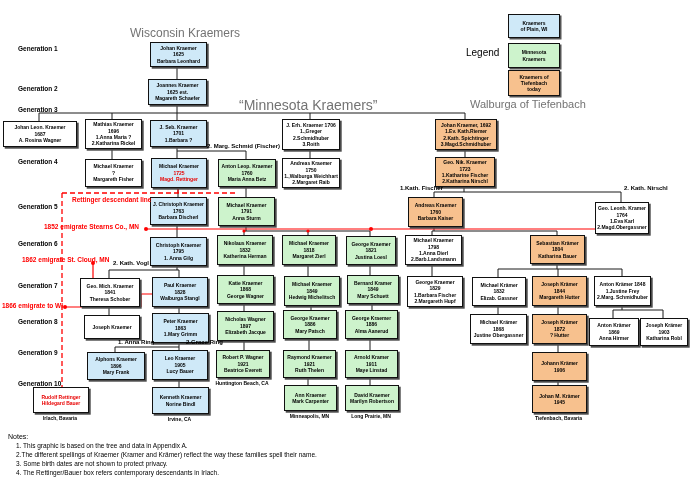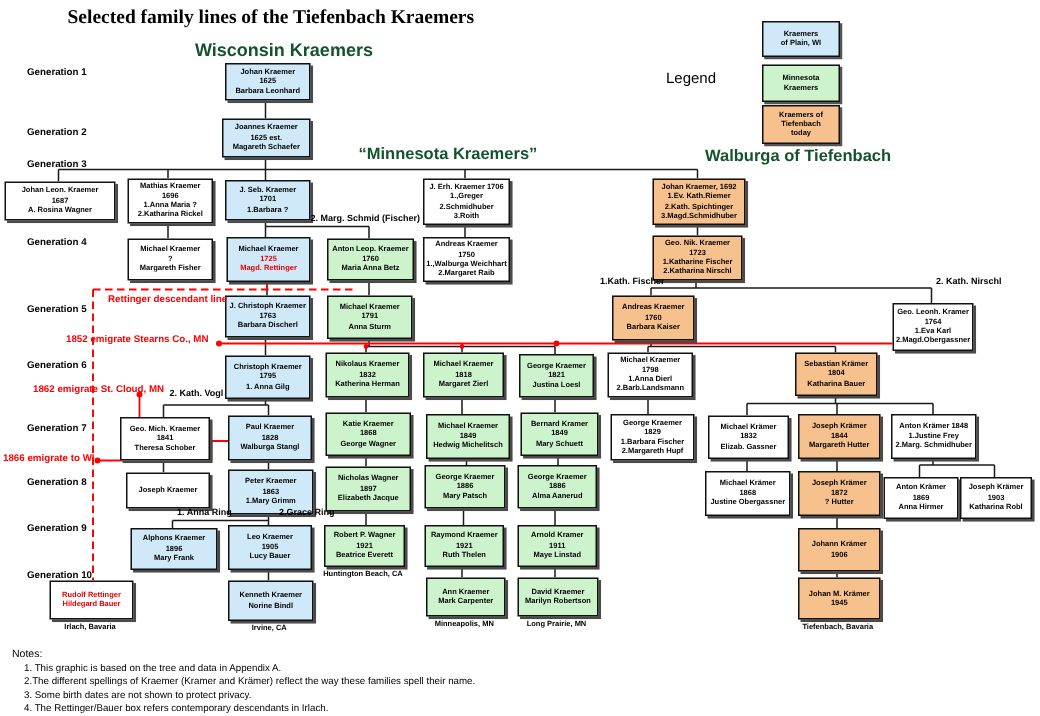--- a/index.html
+++ b/index.html
@@ -1,25 +1,25 @@
 <!DOCTYPE html>
 <html><head>
 <meta charset="utf-8">
 <style>
   html,body{margin:0;padding:0;background:#fff;}
   #stage{position:relative;width:693px;height:477px;background:#fff;overflow:hidden;
          font-family:"Liberation Sans",sans-serif;}
   #wires{position:absolute;left:0;top:0;z-index:1;}
   .abs{position:absolute;z-index:3;}
   #title{left:45px;top:3px;font:bold 13px "Liberation Serif",serif;color:#000;}
-  .redhead{color:#14532d;font-weight:bold;}
+  .redhead{color:#737373;font-weight:normal;}
   #hd-wis{left:130px;top:26px;font-size:12px;}
-  #hd-min{left:239px;top:97px;font-size:11px;}
+  #hd-min{left:239px;top:97px;font-size:14px;}
   #hd-tief{left:470px;top:98px;font-size:11px;}
-  #legend-label{left:444px;top:47px;font-size:10px;color:#000;}
+  #legend-label{left:466px;top:47px;font-size:10px;color:#000;}
   .legend-box{position:absolute;z-index:3;display:flex;flex-direction:column;justify-content:center;
      text-align:center;font-size:5px;font-weight:bold;line-height:1.25;color:#000;
      border:1.6px solid #111;box-shadow:1.5px 1.5px 0 #555;}
   .pbox{position:absolute;z-index:2;display:flex;flex-direction:column;justify-content:center;
      text-align:center;border:1.6px solid #111;box-shadow:1.7px 1.7px 0 #4a4a4a;
      font-size:5px;font-weight:bold;line-height:1.28;color:#000;overflow:hidden;}
   .pbox .bl{white-space:nowrap;}
   .pbox .red{color:#e80000;}
   .blue{background:#cfe9f8;}
   .green{background:#cdf3cc;}
@@ -65,21 +65,20 @@
       <circle cx="146" cy="229" r="2"></circle>
         <circle cx="371" cy="229" r="2"></circle>
         <circle cx="627" cy="229" r="2"></circle>
       <circle cx="93" cy="263" r="2"></circle>
         <circle cx="65" cy="307" r="2"></circle>
       <circle cx="244" cy="231" r="1.6"></circle>
         <circle cx="308" cy="231" r="1.6"></circle>
     </g>
   </svg>
 
-  <div id="title" class="abs">Selected family lines of the Tiefenbach Kraemers</div>
 
   <div id="hd-wis" class="abs redhead">Wisconsin Kraemers</div>
   <div id="hd-min" class="abs redhead">“Minnesota Kraemers”</div>
   <div id="hd-tief" class="abs redhead">Walburga of Tiefenbach</div>
 
   <div id="legend-label" class="abs">Legend</div>
   <div>
       <div class="legend-box blue" style="left: 508px; top: 14px; width: 50px; height: 22px;">
         <div>Kraemers</div>
         <div>of Plain, WI</div>

